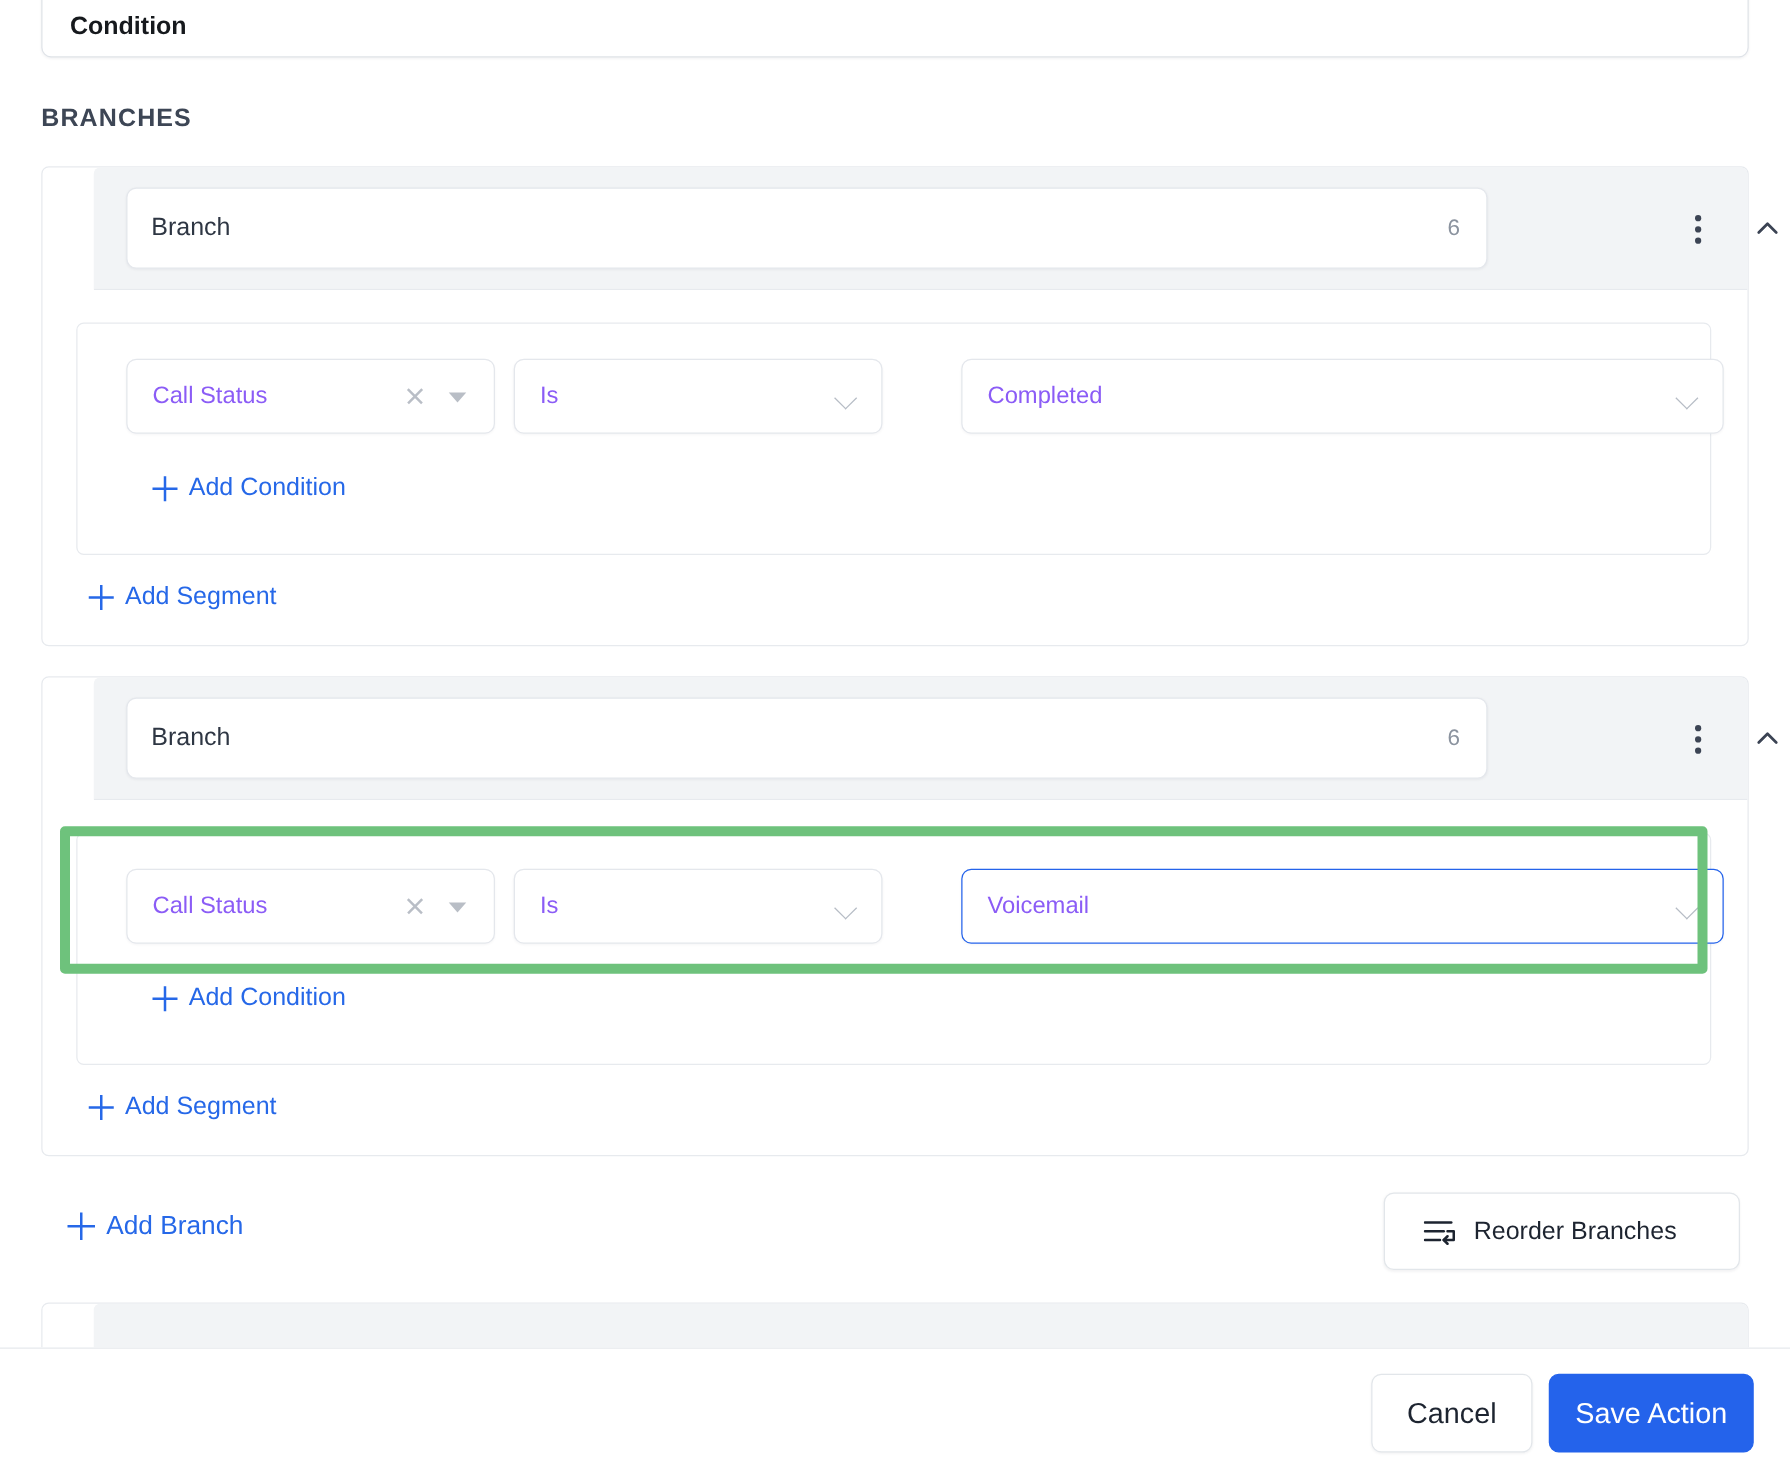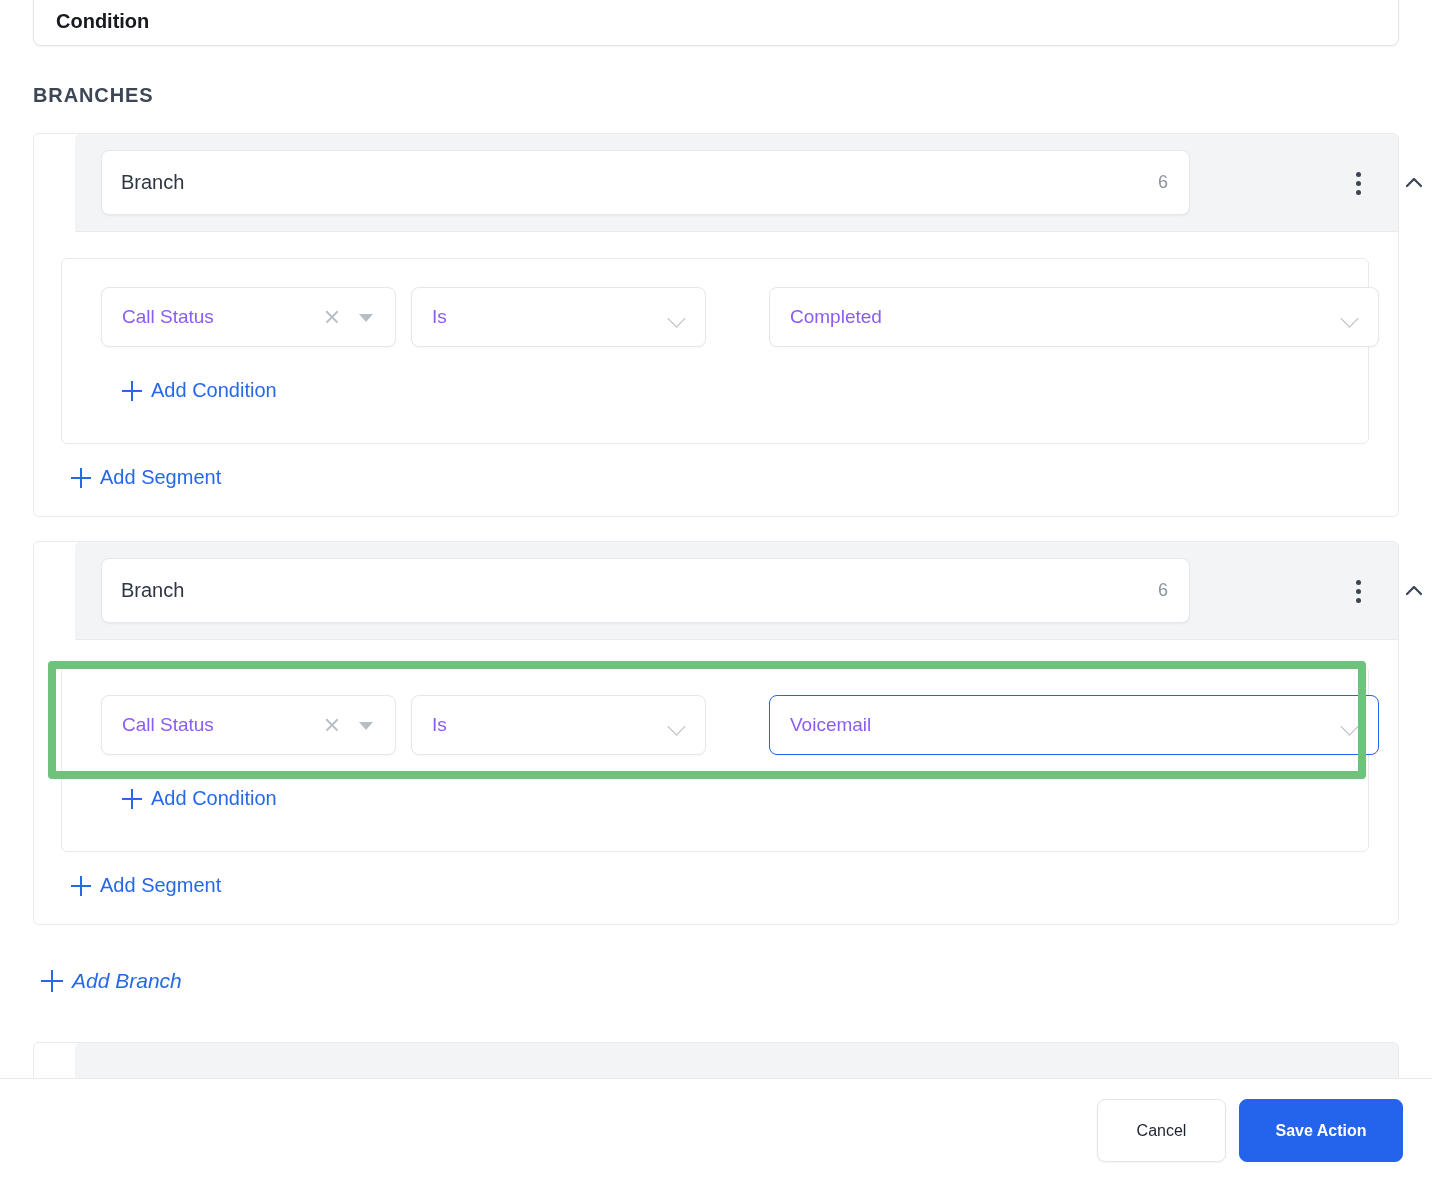--- a/index.html
+++ b/index.html
@@ -241,24 +241,23 @@
     position: absolute;
     background: #2668e8;
   }
   .link-btn .plus::before { left: 0; top: 9px; width: 20px; height: 2px; }
   .link-btn .plus::after  { left: 9px; top: 0; width: 2px; height: 20px; }
 
   .add-condition { left: 60px; top: 120px; }
   .add-segment   { left: 37px; top: 332px; }
 
   .add-branch {
-    left: 41px;
+    left: 54px;
     top: 969px;
     font-size: 21px;
-    font-style: italic;
   }
   .add-branch .plus { width: 22px; height: 22px; }
   .add-branch .plus::before { top: 10px; width: 22px; }
   .add-branch .plus::after  { left: 10px; height: 22px; }
 
   
   .reorder-btn {
     position: absolute;
     left: 1107px;
     top: 954px;
@@ -292,40 +291,40 @@
     width: 1432px;
     height: 104px;
     background: #ffffff;
     border-top: 1px solid #e6e9ed;
   }
   .btn {
     position: absolute;
     top: 20px;
     height: 63px;
     border-radius: 8px;
-    font-size: 16px;
+    font-size: 23px;
     display: flex;
     align-items: center;
     justify-content: center;
     cursor: pointer;
   }
   .btn-cancel {
     left: 1097px;
     width: 129px;
     background: #ffffff;
     color: #1d2430;
     border: 1px solid #e2e6ea;
     box-shadow: 0 1px 2px rgba(16,24,40,0.05);
   }
   .btn-save {
     left: 1239px;
     width: 164px;
     background: #2463eb;
     color: #ffffff;
-    font-weight: bold;
+    font-weight: normal;
     border: 1px solid #2463eb;
   }
 
   
   .annotation {
     position: absolute;
     left: 48px;
     top: 661px;
     width: 1318px;
     height: 118px;
@@ -444,20 +443,30 @@
       </div>
     </div>
 
     <div class="annotation"></div>
 
     <div class="link-btn add-branch">
       <span class="plus"></span>
       <span>Add Branch</span>
     </div>
 
+    <div class="reorder-btn">
+      <svg class="reorder-icon" viewBox="0 0 26 22">
+        <path d="M1 4 H22" stroke="#1d2430" stroke-width="2" stroke-linecap="round" fill="none"></path>
+        <path d="M1 11 H16" stroke="#1d2430" stroke-width="2" stroke-linecap="round" fill="none"></path>
+        <path d="M1 18 H13" stroke="#1d2430" stroke-width="2" stroke-linecap="round" fill="none"></path>
+        <path d="M19 11 H24 V18 H16" stroke="#1d2430" stroke-width="2" stroke-linecap="round" stroke-linejoin="round" fill="none"></path>
+        <path d="M19 15 L16 18 L19 21" stroke="#1d2430" stroke-width="2" stroke-linecap="round" stroke-linejoin="round" fill="none"></path>
+      </svg>
+      <span class="label">Reorder Branches</span>
+    </div>
 
     <div class="branch-card" id="branch-card-2">
       <div class="branch-head"></div>
     </div>
 
   </div>
 
   <div class="footer">
     <div class="btn btn-cancel">Cancel</div>
     <div class="btn btn-save">Save Action</div>

